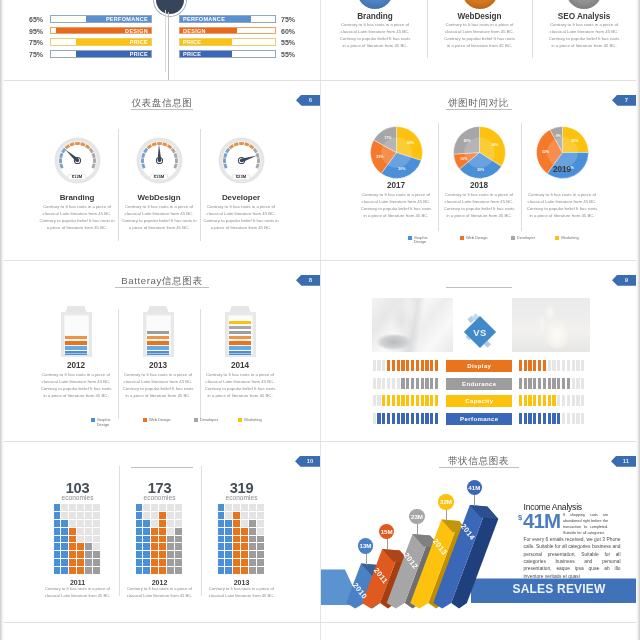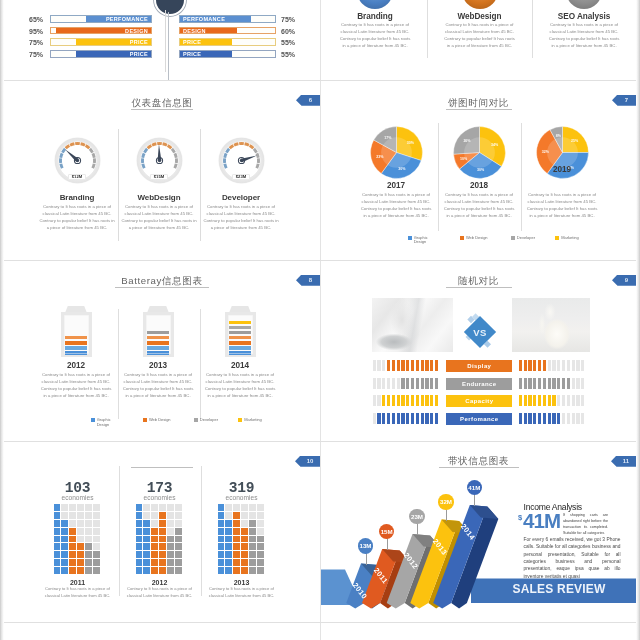--- a/index.html
+++ b/index.html
@@ -47,21 +47,21 @@
   .tickrow{position:absolute;display:flex;gap:1.5px;}
   .tick{width:3.3px;height:11px;}
   .vsLabel{position:absolute;height:12px;display:flex;align-items:center;
     justify-content:center;color:#fff;font-size:6px;font-weight:700;letter-spacing:.4px;}
 
   
   .waffle{position:absolute;display:flex;gap:1.1px;}
   .wcol{display:flex;flex-direction:column-reverse;gap:1.0px;}
   .wcell{width:6.9px;height:6.9px;}
   .bignum{position:absolute;width:100%;text-align:center;font-size:14.6px;
-     font-weight:700;color:#434e58;letter-spacing:-.2px;line-height:1;font-family:Liberation Mono, monospace;}
+     font-weight:700;color:#434e58;letter-spacing:-.2px;line-height:1;}
   .econ{position:absolute;width:100%;text-align:center;font-size:6.6px;color:#8e8e8e;line-height:1;}
   .salesrev{position:absolute;color:#eef3fa;font-weight:700;font-size:12px;letter-spacing:.2px;white-space:nowrap;line-height:1;}
   .ballpin{position:absolute;width:1px;background:#9a9a9a;}
   .ball{position:absolute;border-radius:50%;color:#fff;font-size:6.2px;font-weight:700;
      display:flex;align-items:center;justify-content:center;}
 </style>
 </head>
 <body>
 
 <div id="page">
@@ -368,21 +368,20 @@
           <span style="display:inline-block;max-width:40px;line-height:1.15;">Developer</span>
         </div>
         <div class="item" style="margin-right:0px;">
           <span class="sw" style="background:#fcc20e;"></span>
           <span style="display:inline-block;max-width:40px;line-height:1.15;">Marketing</span>
         </div>
       </div>
     </div>
 
   <div class="slide" id="slide9" style="left:321px;top:261px;width:315px;height:180px">
-      <div class="s-title" style="top:13.5px;">随机对比</div>
       <div class="s-title-ul" style="left:124.5px;top:26px;width:66px;"></div>
       <div class="pagebadge" style="right:0;top:13.6px;width:19px;clip-path:polygon(0 50%, 5.5px 0, 100% 0, 100% 100%, 5.5px 100%);">
         <span>9</span>
       </div>
       <div style="position:absolute;left:51px;top:37px;width:81px;height:54px;overflow:hidden;background:linear-gradient(128deg,#f3f3f3 0%,#e7e7e7 22%,#fafafa 42%,#ededed 60%,#f8f8f8 78%,#e9e9e9 100%);"></div>
       <div style="position:absolute;left:51px;top:37px;width:81px;height:54px;overflow:hidden;background:radial-gradient(ellipse 26px 12px at 22px 44px, #b9bcbe 0%, #cfd1d2 48%, rgba(220,220,220,0) 70%),radial-gradient(ellipse 16px 30px at 30px 22px,#e2e2e2 0%,rgba(255,255,255,0) 72%),linear-gradient(100deg, rgba(210,210,210,0) 40%, rgba(205,207,209,.55) 52%, rgba(255,255,255,0) 60%);"></div>
       <div style="position:absolute;left:191px;top:37px;width:78px;height:54px;overflow:hidden;background:linear-gradient(180deg,#e9eaea 0%,#eeeeee 38%,#f2f1ef 62%,#e6e6e4 100%);"></div>
       <div style="position:absolute;left:191px;top:37px;width:78px;height:54px;overflow:hidden;background:radial-gradient(ellipse 17px 20px at 45px 36px,#fdfcf8 0%,#f4f2ec 62%,rgba(240,238,232,0) 78%),radial-gradient(ellipse 7px 11px at 38px 14px,#f9f8f4 0%,rgba(249,248,244,0) 80%),radial-gradient(ellipse 4px 13px at 30px 26px,#f7f6f1 0%,rgba(247,246,241,0) 82%);"></div>
       <div style="position:absolute;left:136px;top:48px;width:46px;height:46px;"><svg width="46" height="46" viewBox="0 0 46 46" xmlns="http://www.w3.org/2000/svg">
           <g>

